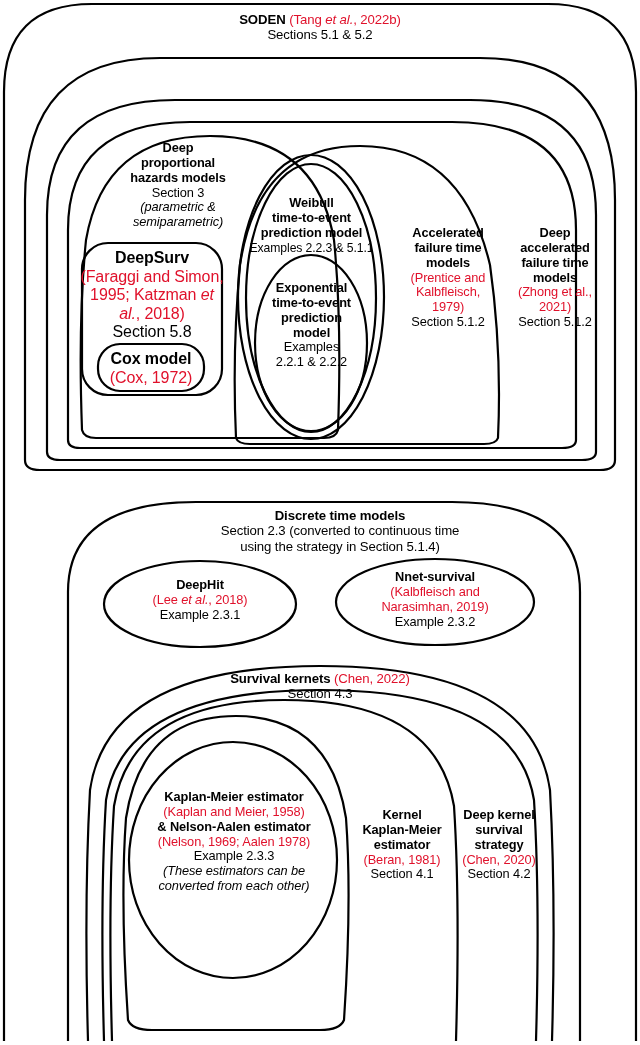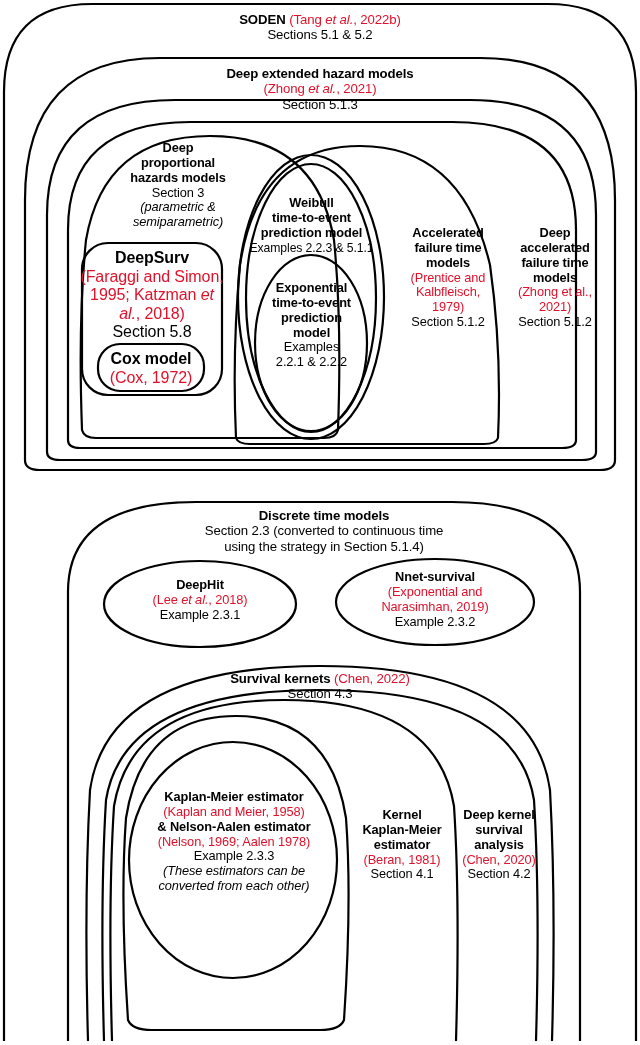--- a/index.html
+++ b/index.html
@@ -96,25 +96,20 @@
 
     <ellipse class="ring" cx="435" cy="602" rx="99" ry="43"></ellipse>
 
   </svg>
 
   <div class="label t13" style="left:90px; top:12px; width:460px;">
     <span class="b">SODEN</span><span> </span><span class="cite"><span>(Tang </span><span class="it">et al.</span><span>, 2022b)</span></span><br>
     <span>Sections 5.1 &amp; 5.2</span>
   </div>
 
-  <div class="label t13" style="left:120px; top:66px; width:400px;">
-    <span class="b">Deep extended hazard models</span><br>
-    <span class="cite"><span>(Zhong </span><span class="it">et al.</span><span>, 2021)</span></span><br>
-    <span>Section 5.1.3</span>
-  </div>
 
   <div class="label t125" style="left:112px; top:141px; width:132px;">
     <span class="b">Deep</span><br>
     <span class="b">proportional</span><br>
     <span class="b">hazards models</span><br>
     <span>Section 3</span><br>
     <span class="it">(parametric &amp;</span><br>
     <span class="it">semiparametric)</span>
   </div>
 
@@ -155,35 +150,35 @@
 
   <div class="label t125" style="left:505px; top:226px; width:100px;">
     <span class="b">Deep</span><br>
     <span class="b">accelerated</span><br>
     <span class="b">failure time</span><br>
     <span class="b">models</span><br>
     <span class="cite"><span>(Zhong et al.,</span><br><span>2021)</span></span><br>
     <span>Section 5.1.2</span>
   </div>
 
-  <div class="label t13" style="left:140px; top:508px; width:368px;">
+  <div class="label t13" style="left:156px; top:508px; width:368px;">
     <span class="b">Discrete time models</span><br>
     <span>Section 2.3 (converted to continuous time</span><br>
     <span>using the strategy in Section 5.1.4)</span>
   </div>
 
   <div class="label t125" style="left:112px; top:578px; width:176px;">
     <span class="b">DeepHit</span><br>
     <span class="cite"><span>(Lee </span><span class="it">et al.</span><span>, 2018)</span></span><br>
     <span>Example 2.3.1</span>
   </div>
 
   <div class="label t125" style="left:345px; top:570px; width:180px;text-align:center;">
     <span class="b">Nnet-survival</span><br>
-    <span class="cite"><span>(Exponential and</span><br><span>Narasimhan, 2019)</span></span><br>
+    <span class="cite"><span>(Kalbfleisch and</span><br><span>Narasimhan, 2019)</span></span><br>
     <span>Example 2.3.2</span>
   </div>
 
   <div class="label t13" style="left:160px; top:671px; width:320px;">
     <span class="b">Survival kernets</span><span> </span><span class="cite">(Chen, 2022)</span><br>
     <span>Section 4.3</span>
   </div>
 
   <div class="label t125" style="left:118px; top:790px; width:232px;">
     <span class="b">Kaplan-Meier estimator</span><br>
@@ -199,18 +194,18 @@
     <span class="b">Kernel</span><br>
     <span class="b">Kaplan-Meier</span><br>
     <span class="b">estimator</span><br>
     <span class="cite">(Beran, 1981)</span><br>
     <span>Section 4.1</span>
   </div>
 
   <div class="label t125" style="left:450px; top:808px; width:98px;">
     <span class="b">Deep kernel</span><br>
     <span class="b">survival</span><br>
-    <span class="b">analysis</span><br>
+    <span class="b">strategy</span><br>
     <span class="cite">(Chen, 2020)</span><br>
     <span>Section 4.2</span>
   </div>
 
 </div>
 
 </body></html>

